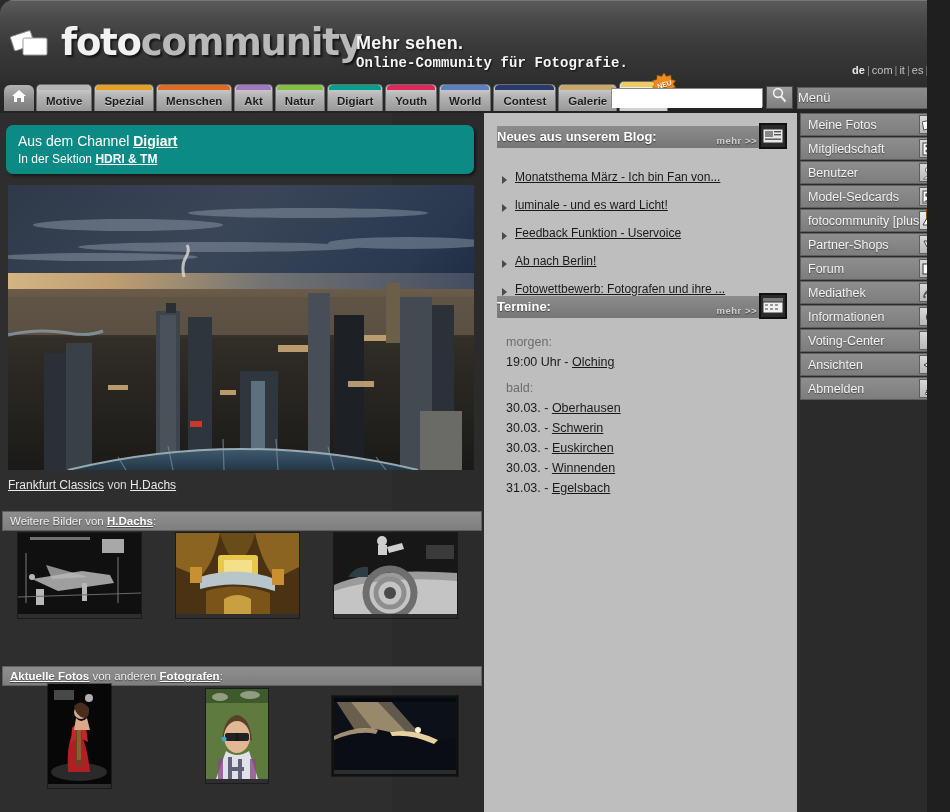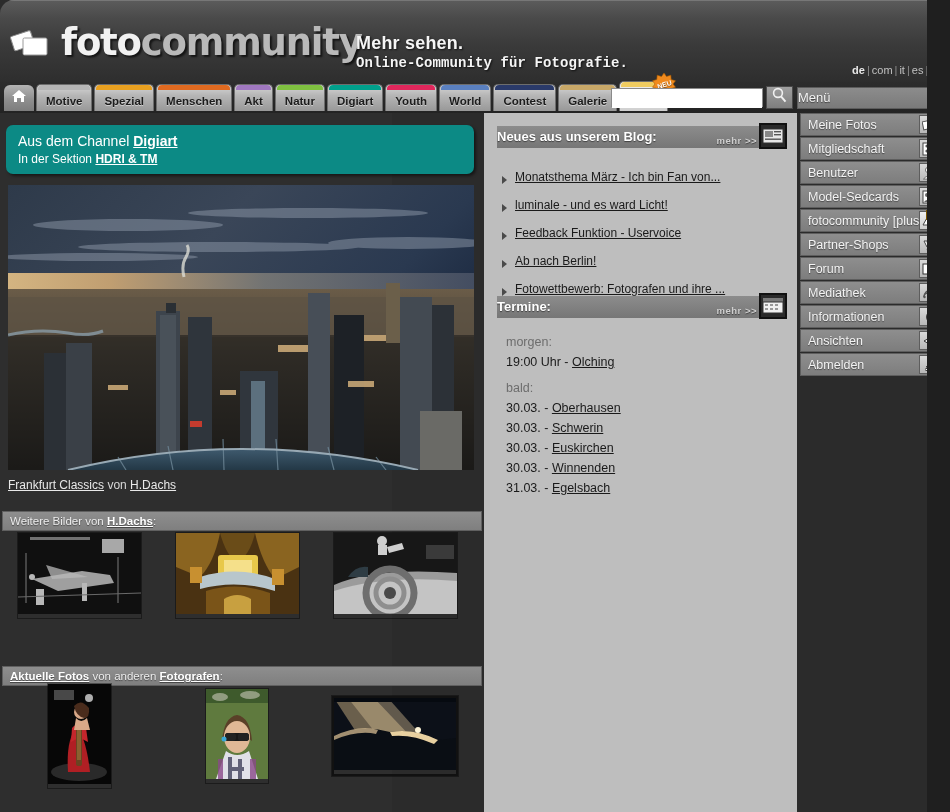--- a/index.html
+++ b/index.html
@@ -803,20 +803,33 @@
       <div class="rmenu-item">
         <span>Informationen</span>
         <span class="ricon">
           <svg width="20" height="14" viewBox="0 0 20 14">
               <circle cx="10" cy="7" r="5.6" fill="#fff" stroke="#444"></circle>
               <text x="10" y="10.5" font-size="8" font-weight="bold" text-anchor="middle" fill="#222" font-family="DejaVu Serif, serif">i</text>
             </svg>
         </span>
       </div>
 
+      <div class="rmenu-item">
+        <span>Voting-Center</span>
+        <span class="ricon">
+          <svg width="20" height="14" viewBox="0 0 20 14">
+              <g fill="#d03a28">
+                <rect x="6" y="2" width="2.6" height="7" rx="1"></rect>
+                <circle cx="7.3" cy="11.3" r="1.4"></circle>
+                <rect x="11.4" y="2" width="2.6" height="7" rx="1"></rect>
+                <circle cx="12.7" cy="11.3" r="1.4"></circle>
+              </g>
+            </svg>
+        </span>
+      </div>
 
       <div class="rmenu-item">
         <span>Ansichten</span>
         <span class="ricon">
           <svg width="20" height="14" viewBox="0 0 20 14">
               <path d="M2 7 Q10 1 18 7 Q10 13 2 7 Z" fill="#fff" stroke="#333"></path>
               <circle cx="10" cy="7" r="2.6" fill="#222"></circle>
             </svg>
         </span>
       </div>

